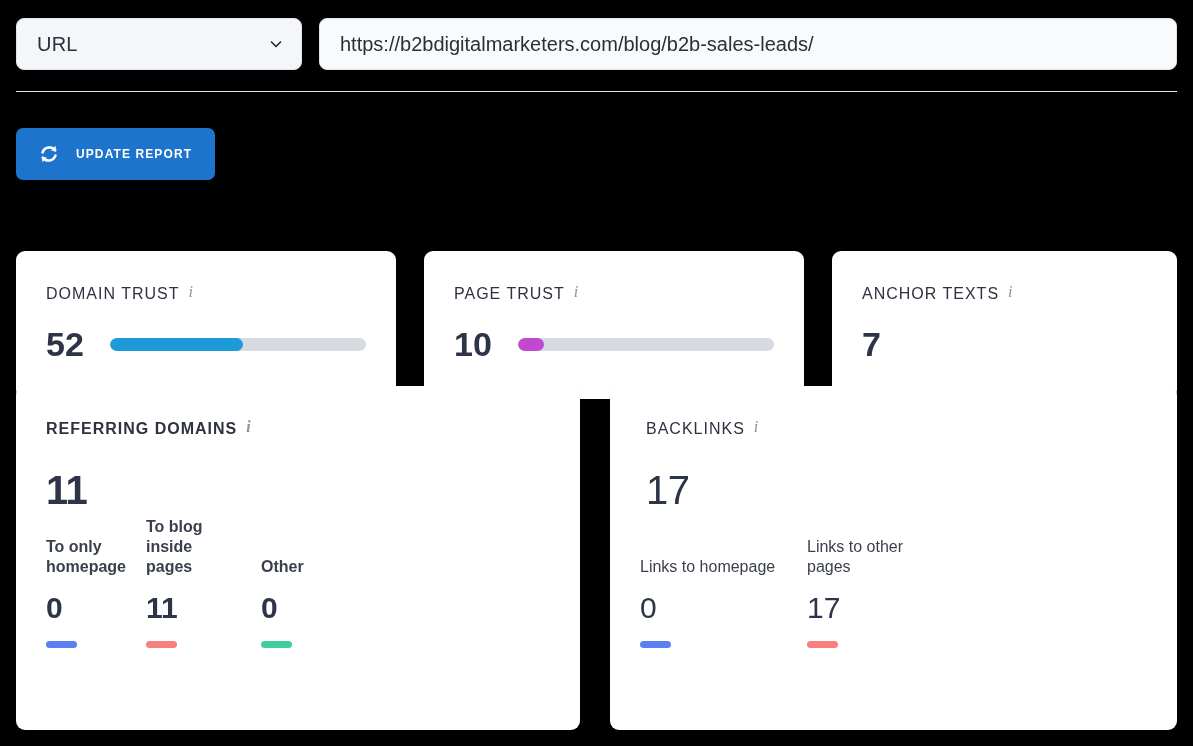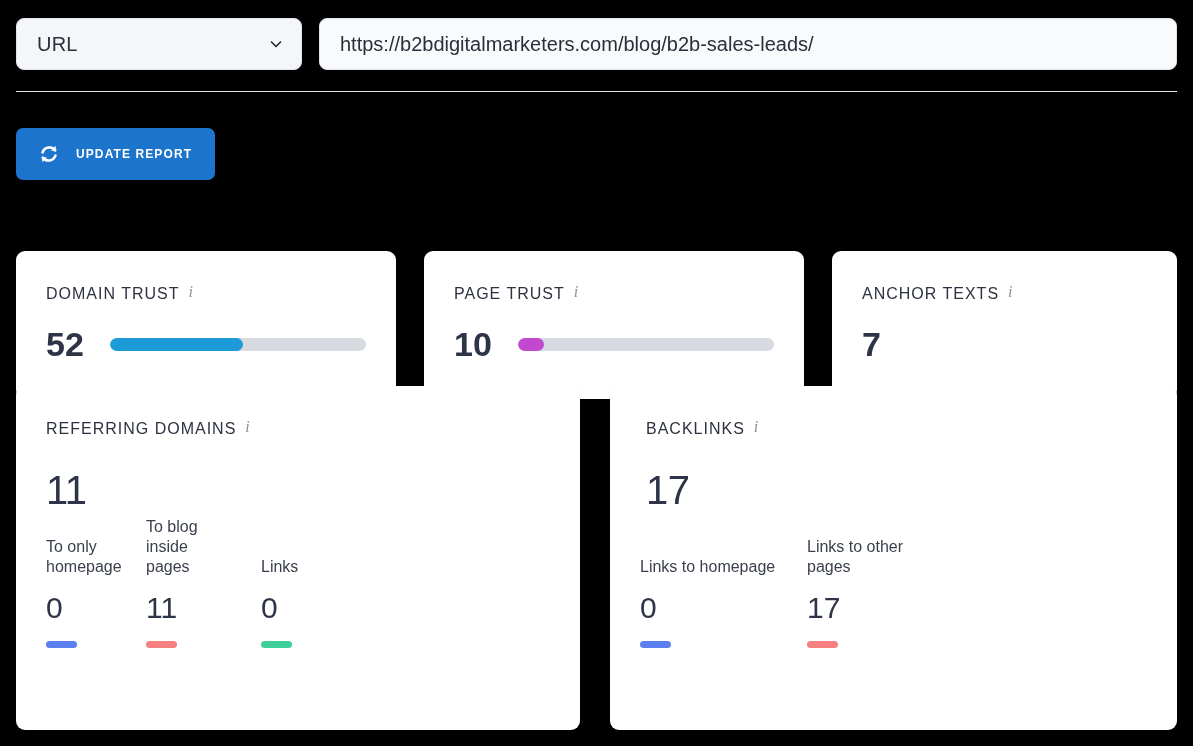--- a/index.html
+++ b/index.html
@@ -195,21 +195,21 @@
     top: 386px;
     width: 1161px;
     display: flex;
     gap: 30px;
   }
   .card-big {
     height: 344px;
     padding: 34px 30px 0 30px;
     position: relative;
   }
-  .card-big.left  { width: 564px; }
+  .card-big.left  { width: 564px; font-weight: bold; }
   .card-big.right { width: 567px; padding-left: 36px; }
 
   .big-num {
     font-size: 40px;
     color: #2e3448;
     line-height: 1;
     margin-top: 32px;
     letter-spacing: -.5px;
   }
 
@@ -328,21 +328,21 @@
           <div class="sub-label" style="width:86px">To only homepage</div>
           <div class="sub-num">0</div>
           <div class="sub-dash" id="rd-dash0" style="background: rgb(91, 127, 240);"></div>
         </div>
         <div class="submetric" style="width:115px">
           <div class="sub-label" style="width:64px">To blog inside pages</div>
           <div class="sub-num">11</div>
           <div class="sub-dash" id="rd-dash1" style="background: rgb(245, 128, 127);"></div>
         </div>
         <div class="submetric" style="width:100px">
-          <div class="sub-label">Links</div>
+          <div class="sub-label">Other</div>
           <div class="sub-num">0</div>
           <div class="sub-dash" id="rd-dash2" style="background: rgb(62, 207, 154);"></div>
         </div>
       </div>
 
     </div>
 
     <div class="card card-big right">
       <div class="card-title">
         <span>BACKLINKS</span>

